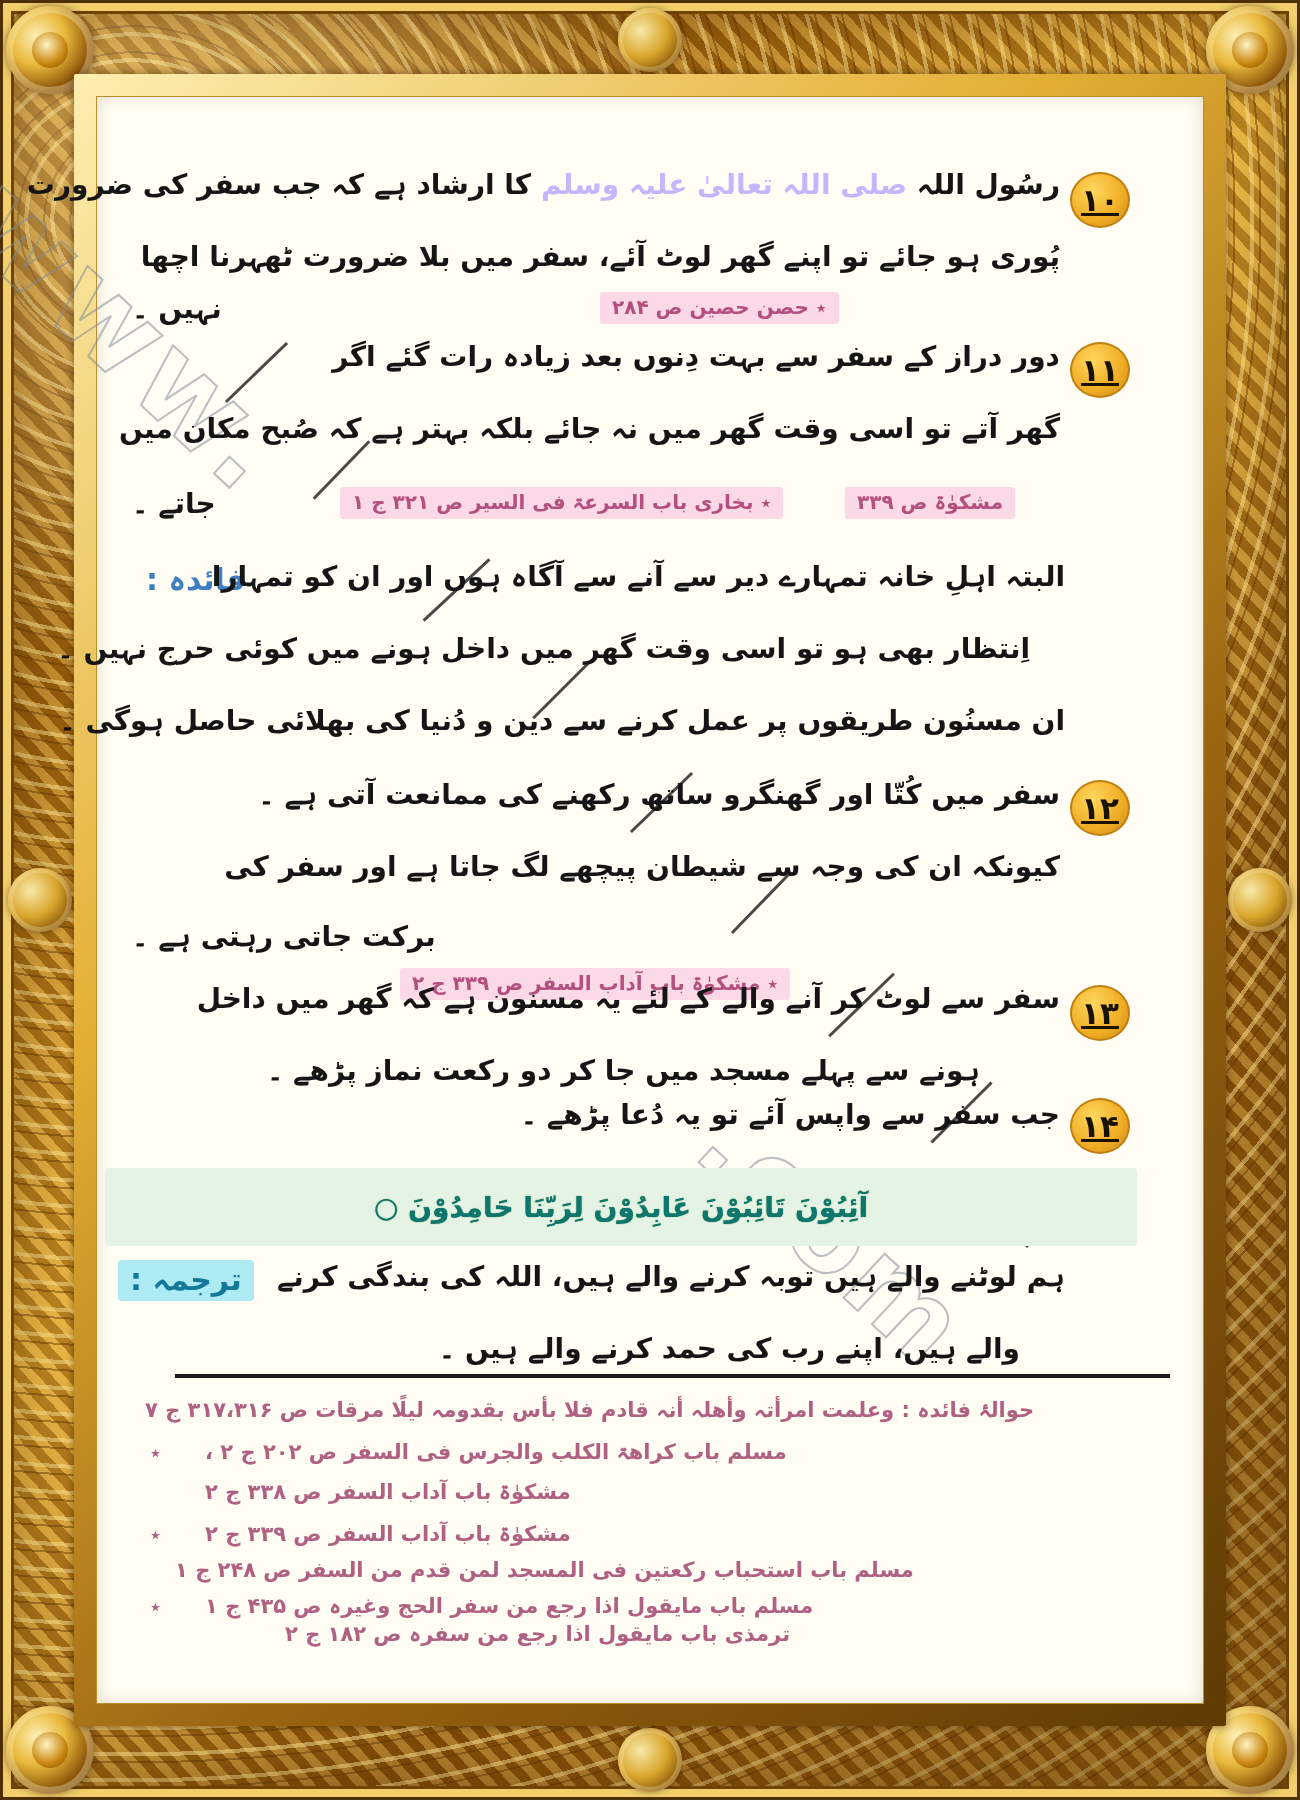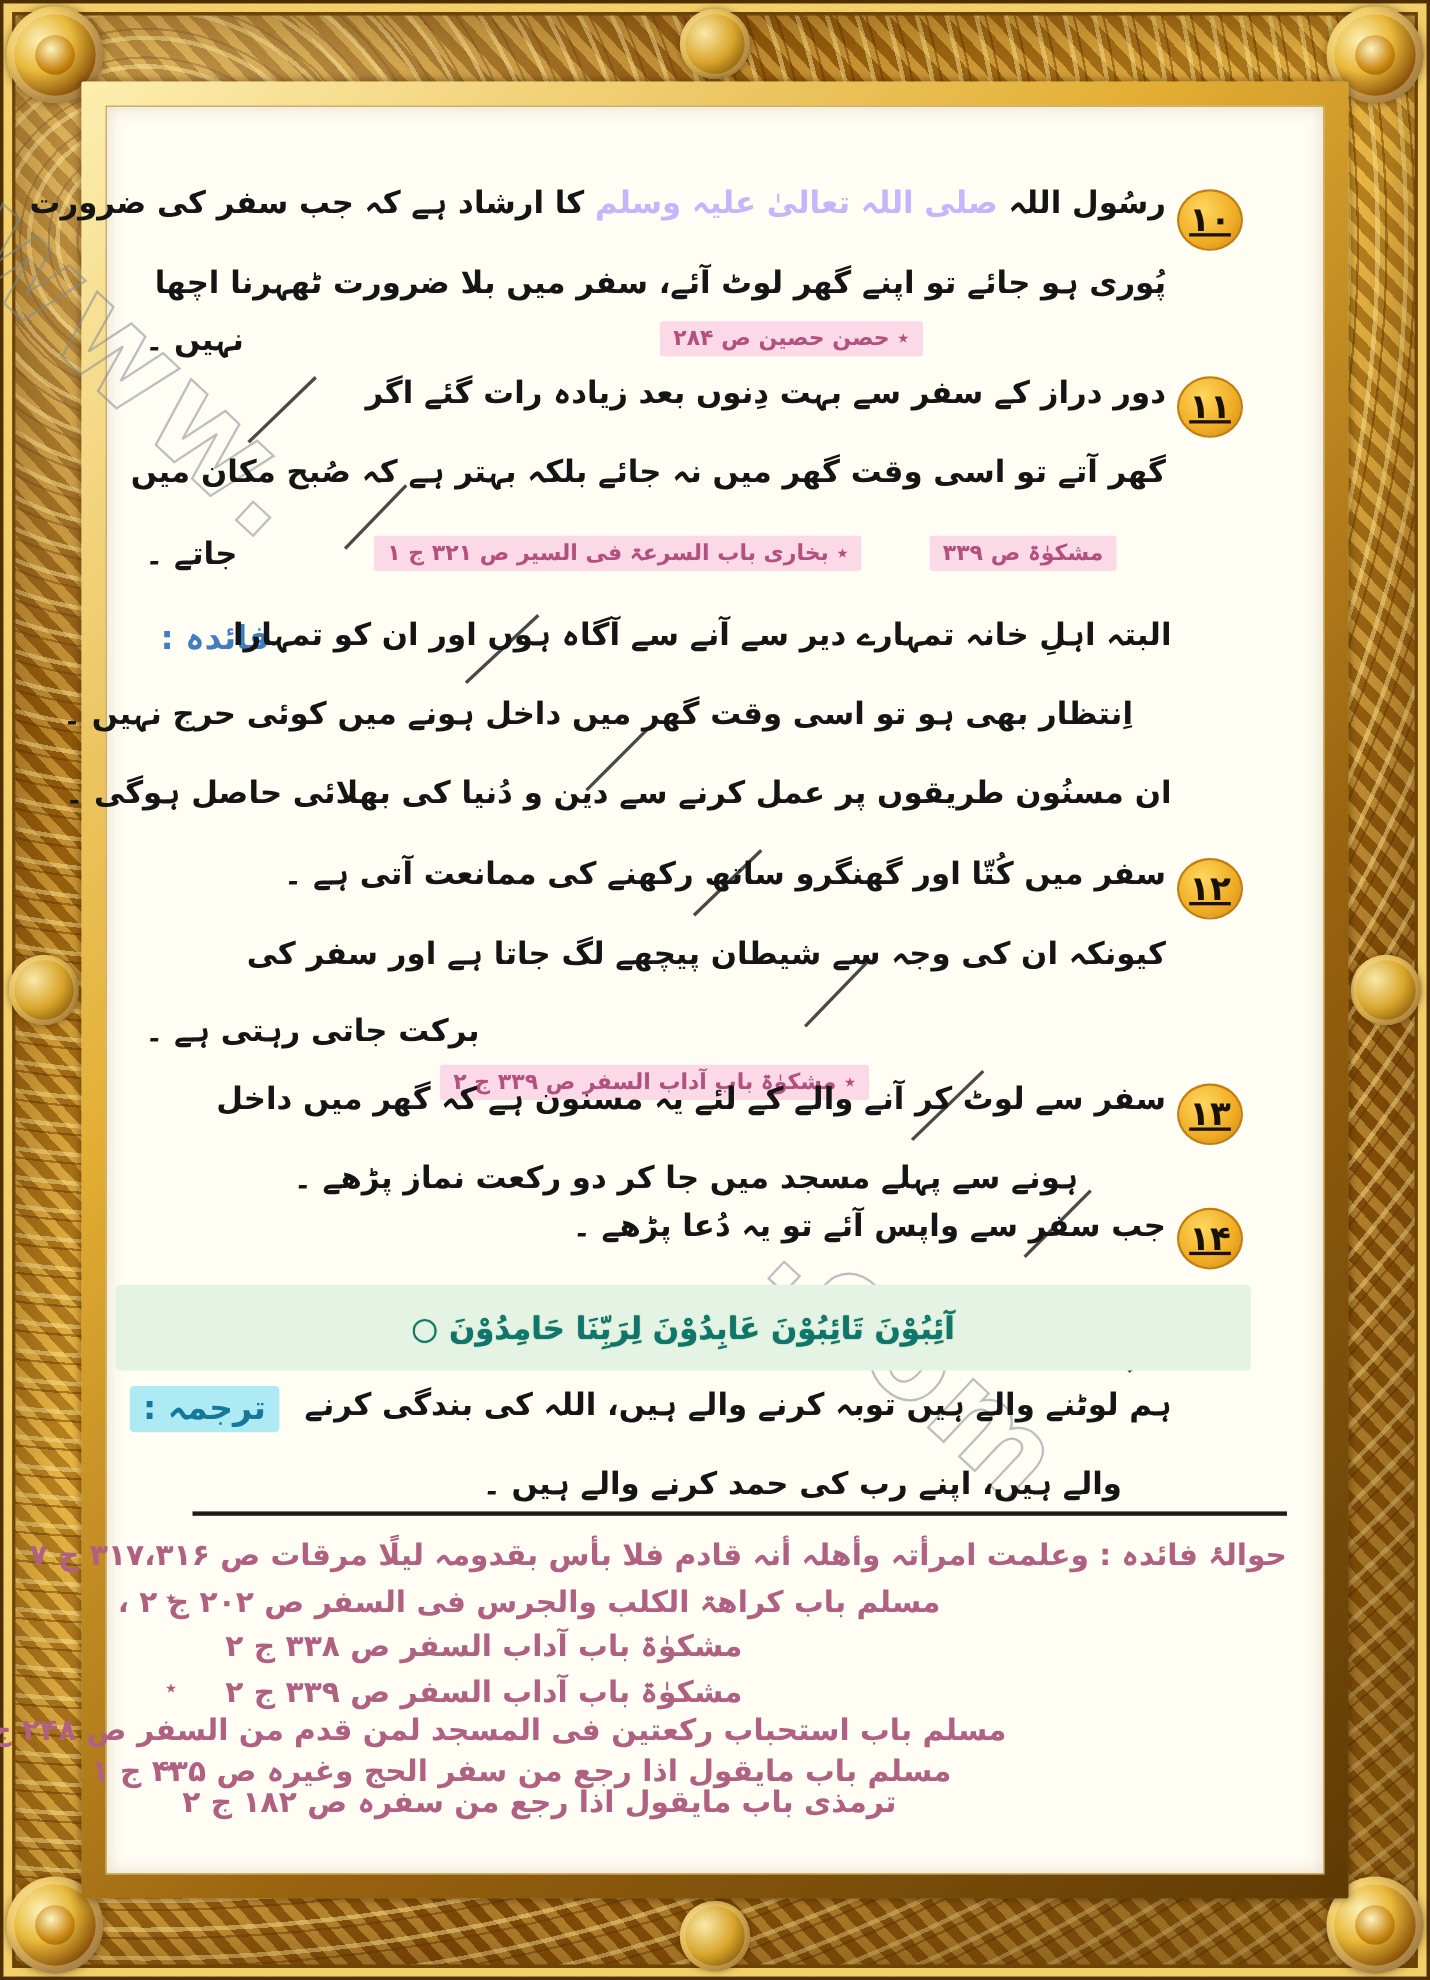--- a/index.html
+++ b/index.html
@@ -48,21 +48,21 @@
      color:#b4507e;background:#fbd9e6;padding:3px 12px 5px;border-radius:3px;}
   .label-blue{position:absolute;direction:rtl;white-space:nowrap;font-weight:700;font-size:30px;
      color:#3f7fc1;text-shadow:0 0 1px #fff;margin-left:28px;}
   .label-cyan{position:absolute;direction:rtl;white-space:nowrap;font-weight:700;font-size:30px;
      color:#14789a;background:#aeeaf4;padding:2px 12px 4px;border-radius:4px;}
   .dua-strip{position:absolute;left:105px;top:1168px;width:1032px;height:78px;
      background:#e4f3e3;border-radius:4px;display:flex;align-items:center;justify-content:center;}
   .dua-text{direction:rtl;white-space:nowrap;color:#0f766e;font-weight:700;font-size:28px;
      text-shadow:0 0 1px #0b6b33;}
   .rule{position:absolute;left:175px;top:1374px;width:995px;height:4px;background:#1c1c1c;}
-  .footnote{position:absolute;direction:rtl;white-space:nowrap;font-weight:700;font-size:27px;
+  .footnote{position:absolute;direction:rtl;white-space:nowrap;font-weight:700;font-size:21px;
      color:#b06080;text-align:left;}
   .fn-marker{position:absolute;direction:rtl;font-weight:700;font-size:20px;color:#b06080;}
 </style>
 </head>
 <body>
 
 <div class="canvas">
 
   <div class="frame"></div>
   <div class="rosette" style="left:6px;top:6px;"></div>

